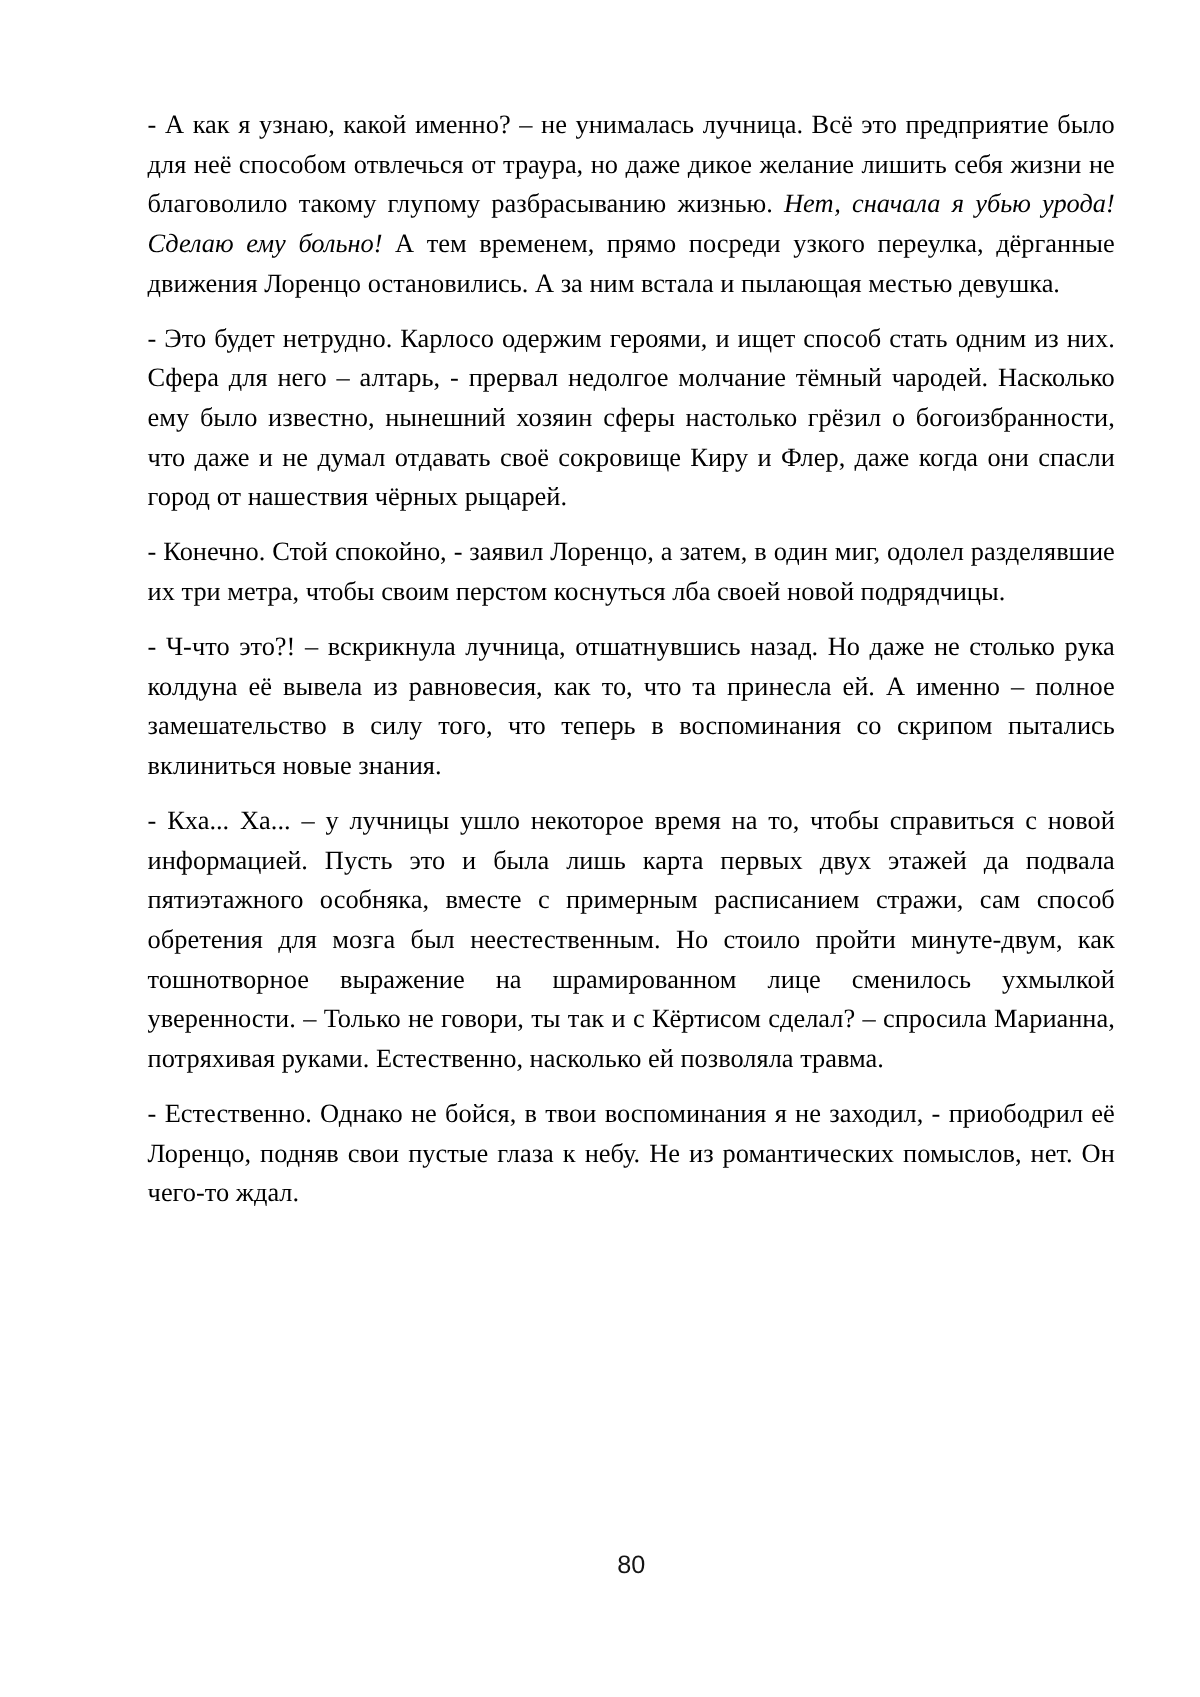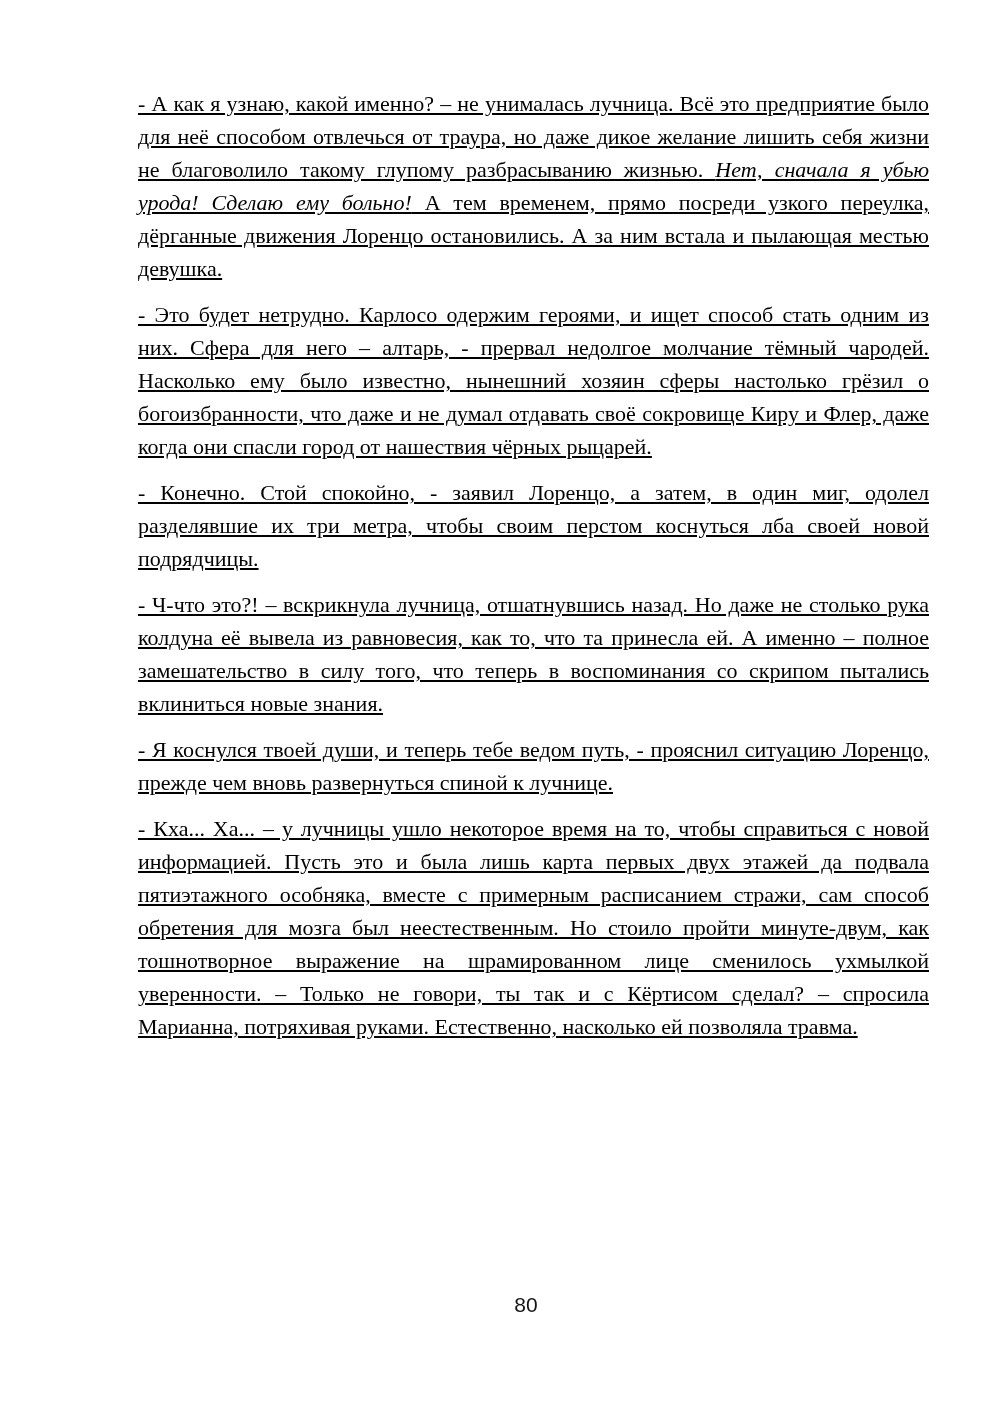--- a/index.html
+++ b/index.html
@@ -20,23 +20,22 @@
     position: absolute;
     left: 123px;
     top: 87px;
     width: 806px;
     font-size: 22px;
     line-height: 33px;
     text-align: justify;
     text-justify: inter-word;
   }
   .text-block p {
-    margin: 0 0 13px 15px;
+    margin: 0 0 13px 0;
     padding: 0;
-    text-decoration: underline;
   }
   .text-block em {
     font-style: italic;
   }
   .footer {
     position: absolute;
     left: 123px;
     top: 1293px;
     width: 806px;
     text-align: center;
@@ -47,19 +46,19 @@
 </style>
 </head>
 <body>
 
 <div class="page">
   <div class="text-block">
       <p><span>- А как я узнаю, какой именно? – не унималась лучница. Всё это предприятие было для неё способом отвлечься от траура, но даже дикое желание лишить себя жизни не благоволило такому глупому разбрасыванию жизнью. </span><em>Нет, сначала я убью урода! Сделаю ему больно!</em><span> А тем временем, прямо посреди узкого переулка, дёрганные движения Лоренцо остановились. А за ним встала и пылающая местью девушка.</span></p>
       <p><span>- Это будет нетрудно. Карлосо одержим героями, и ищет способ стать одним из них. Сфера для него – алтарь, - прервал недолгое молчание тёмный чародей. Насколько ему было известно, нынешний хозяин сферы настолько грёзил о богоизбранности, что даже и не думал отдавать своё сокровище Киру и Флер, даже когда они спасли город от нашествия чёрных рыцарей.</span></p>
       <p><span>- Конечно. Стой спокойно, - заявил Лоренцо, а затем, в один миг, одолел разделявшие их три метра, чтобы своим перстом коснуться лба своей новой подрядчицы.</span></p>
       <p><span>- Ч-что это?! – вскрикнула лучница, отшатнувшись назад. Но даже не столько рука колдуна её вывела из равновесия, как то, что та принесла ей. А именно – полное замешательство в силу того, что теперь в воспоминания со скрипом пытались вклиниться новые знания.</span></p>
-      <p><span>- Я коснулся твоей души, и теперь тебе ведом путь, - прояснил ситуацию Лоренцо, прежде чем вновь развернуться спиной к лучнице.</span></p>
       <p><span>- Кха... Ха... – у лучницы ушло некоторое время на то, чтобы справиться с новой информацией. Пусть это и была лишь карта первых двух этажей да подвала пятиэтажного особняка, вместе с примерным расписанием стражи, сам способ обретения для мозга был неестественным. Но стоило пройти минуте-двум, как тошнотворное выражение на шрамированном лице сменилось ухмылкой уверенности. – Только не говори, ты так и с Кёртисом сделал? – спросила Марианна, потряхивая руками. Естественно, насколько ей позволяла травма.</span></p>
+      <p><span>- Естественно. Однако не бойся, в твои воспоминания я не заходил, - приободрил её Лоренцо, подняв свои пустые глаза к небу. Не из романтических помыслов, нет. Он чего-то ждал.</span></p>
     </div>
   <div class="footer">
     <span>80</span>
   </div>
 </div>
 
 </body></html>

